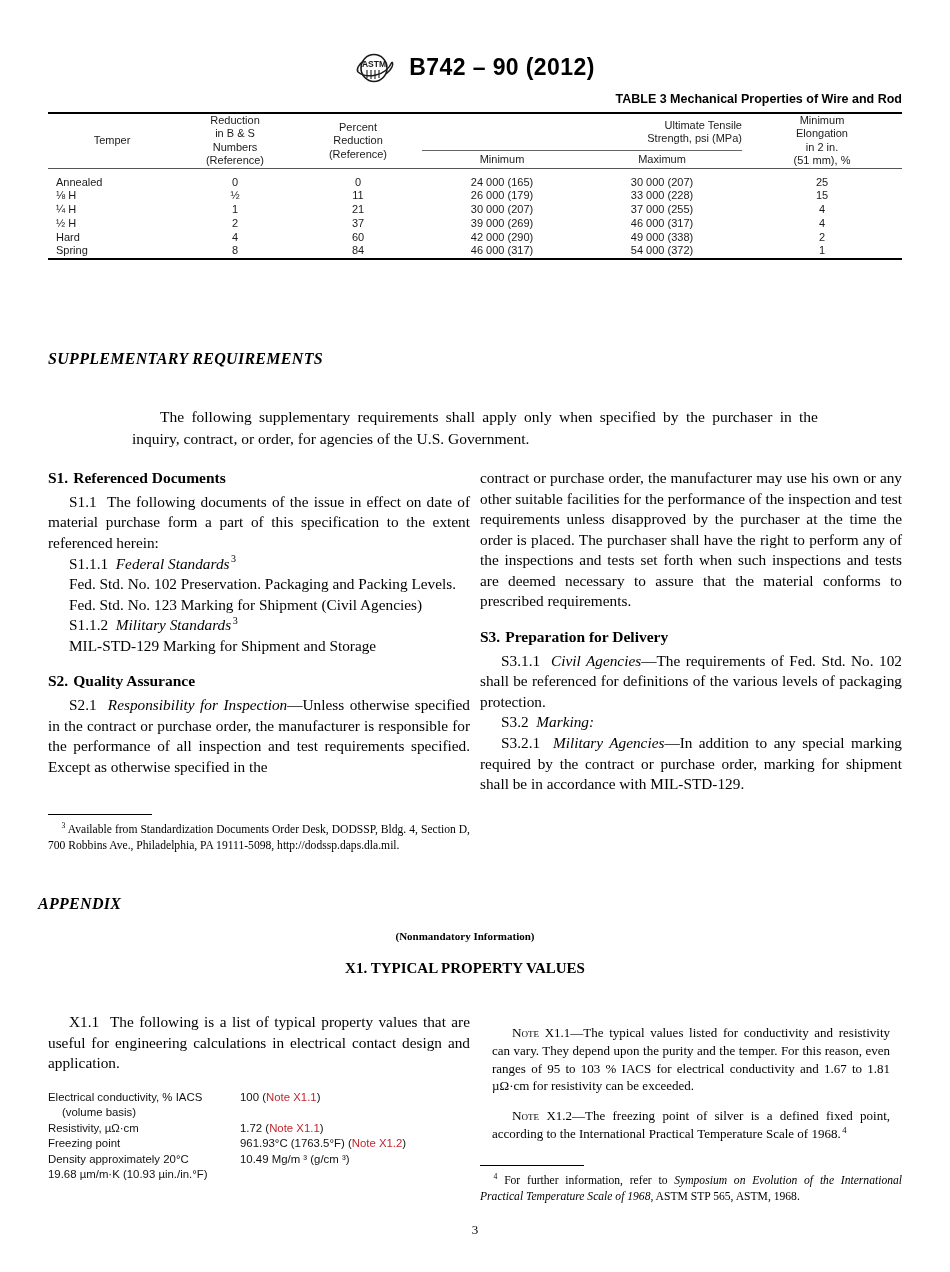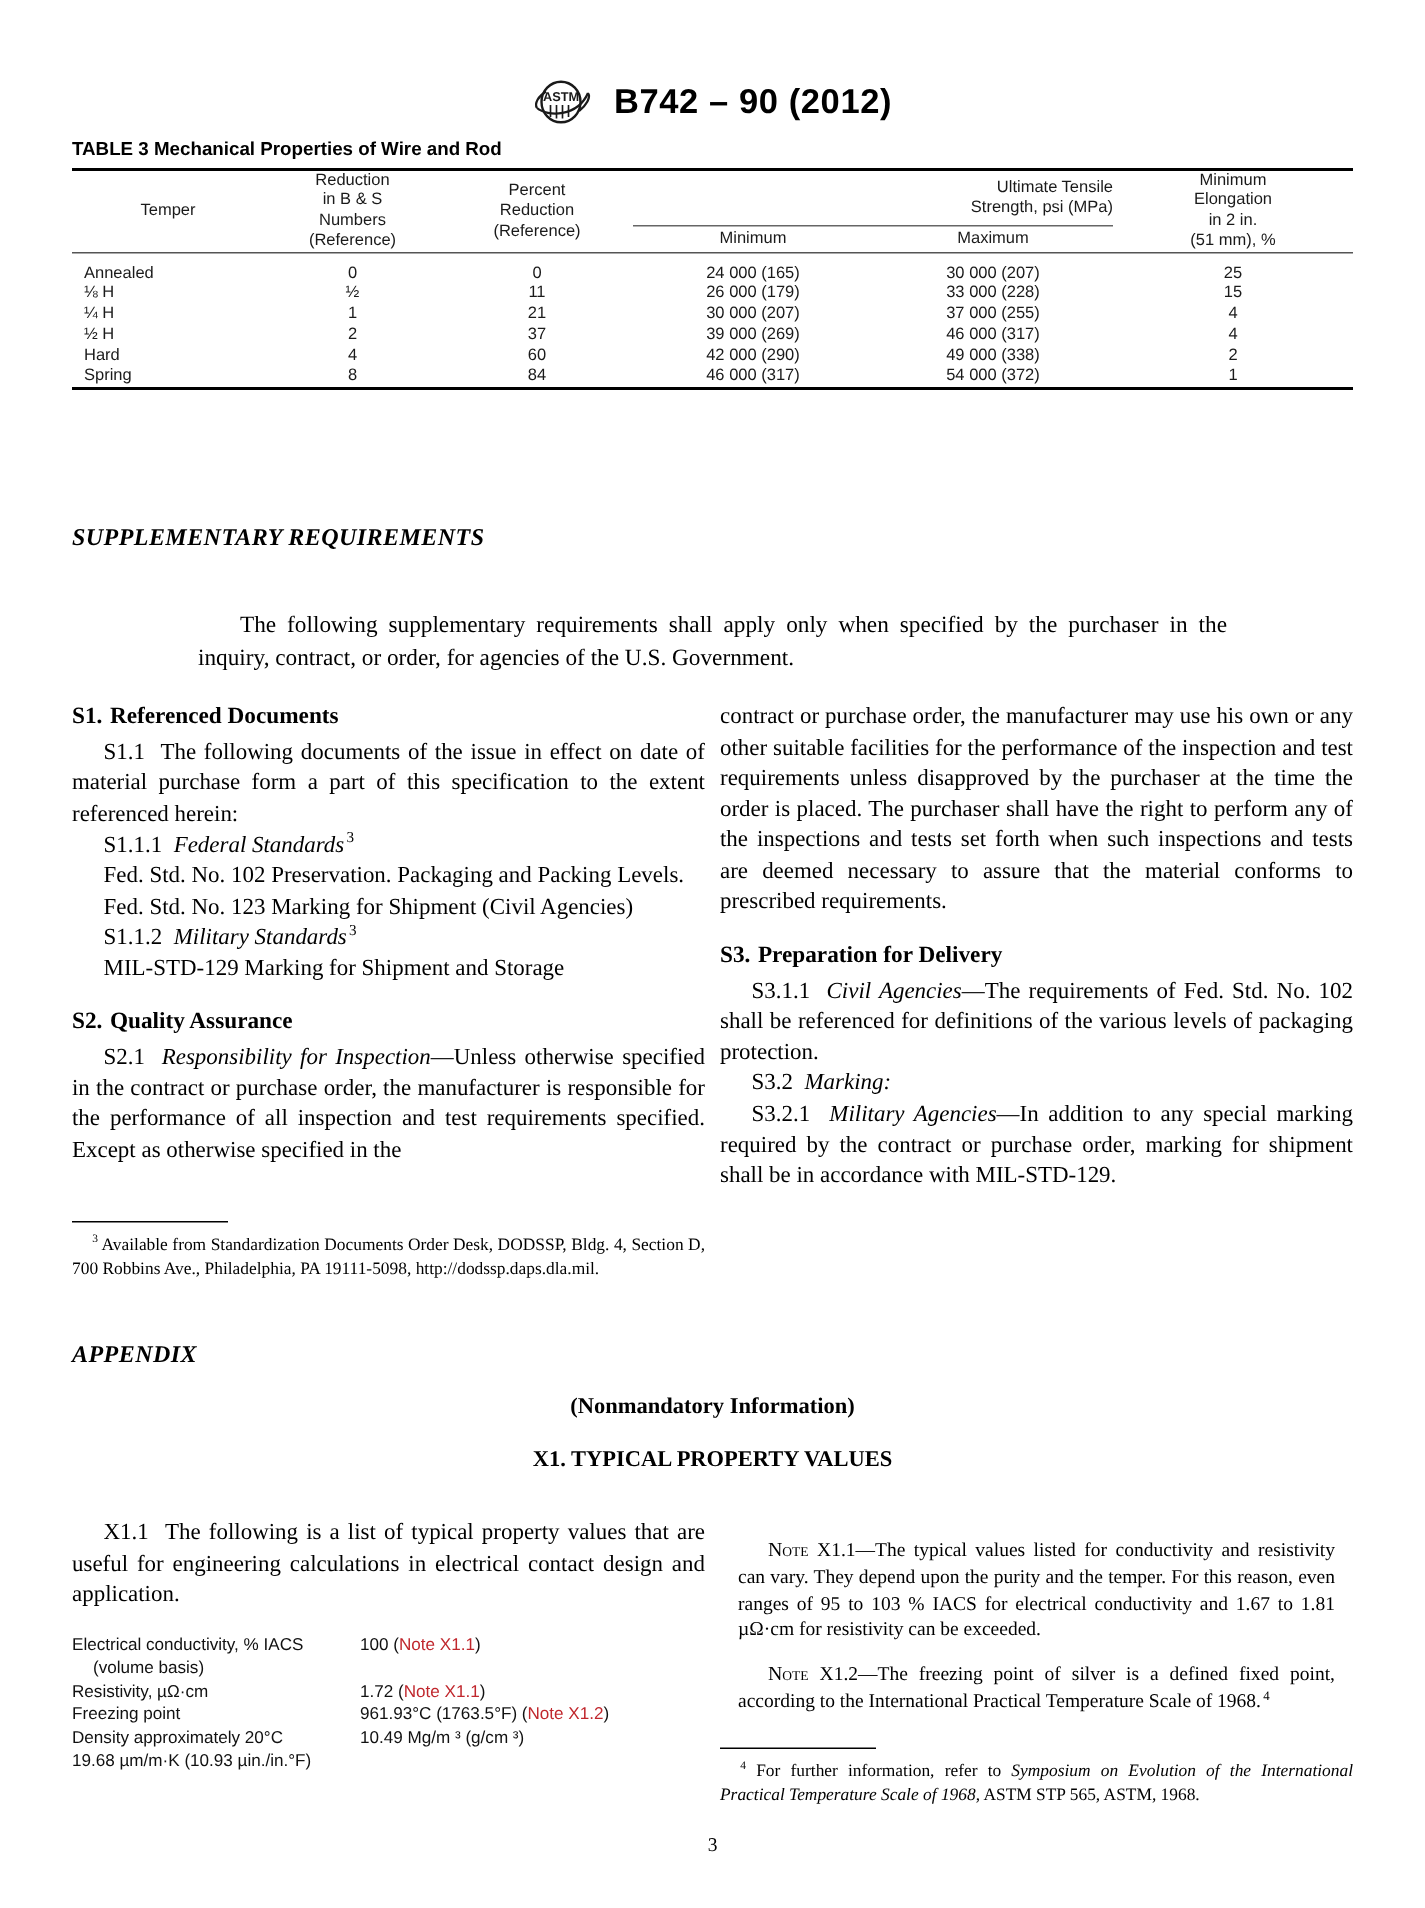--- a/index.html
+++ b/index.html
@@ -53,21 +53,21 @@
   .table-wrap {
     position: absolute;
     left: 48px;
     top: 92px;
     width: 854px;
   }
   .table-title {
     font-family: "Liberation Sans", "DejaVu Sans", sans-serif;
     font-weight: bold;
     font-size: 12.5px;
-    text-align: left;
+    text-align: right;
     margin-bottom: 6px;
   }
   table.mech {
     width: 854px;
     border-collapse: collapse;
     font-family: "Liberation Sans", "DejaVu Sans", sans-serif;
     font-size: 11px;
     color: #1a1a1a;
   }
   table.mech td, table.mech th {
@@ -110,21 +110,21 @@
   .center-head {
     text-align: left;
     font-weight: bold;
     font-size: 16px;
     letter-spacing: 0.3px;
     font-style: italic;
   }
   .center-sub {
     text-align: center;
     font-weight: bold;
-    font-size: 15px;
+    font-size: 11px;
   }
   .intro-para {
     font-size: 15.5px;
     line-height: 1.42;
     text-align: justify;
     text-indent: 28px;
   }
 
   
   .col {
@@ -400,21 +400,21 @@
     <p class="body">
       <span>S3.2</span>&nbsp;&nbsp;<i>Marking:</i>
     </p>
 
     <p class="body">
       <span>S3.2.1</span>&nbsp;&nbsp;<i>Military Agencies</i><span>—In addition to any special marking required by the contract or purchase order, marking for shipment shall be in accordance with MIL-STD-129.</span>
     </p>
 
   </div>
 
-  <div style="position:absolute; left:48px; top:895px; width:854px;">
+  <div style="position:absolute; left:38px; top:895px; width:854px;">
     <div class="center-head">APPENDIX</div>
     <div style="height:17px;"></div>
     <div class="center-sub">(Nonmandatory Information)</div>
     <div style="height:18px;"></div>
     <div class="center-sub" style="font-size:15px;">X1.  TYPICAL PROPERTY VALUES</div>
   </div>
 
   <div class="col col-left" style="top:1012px;">
     <p class="body">
       <span>X1.1</span>&nbsp;&nbsp;<span>The following is a list of typical property values that are useful for engineering calculations in electrical contact design and application.</span>

